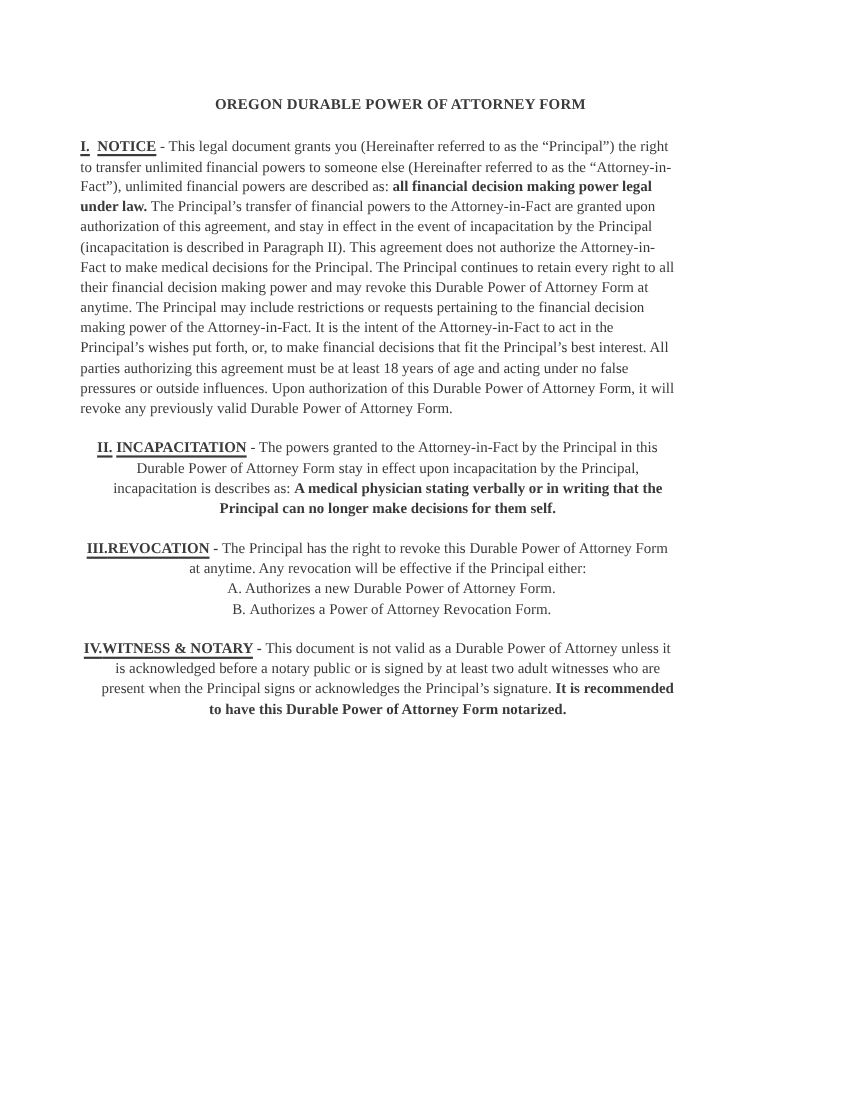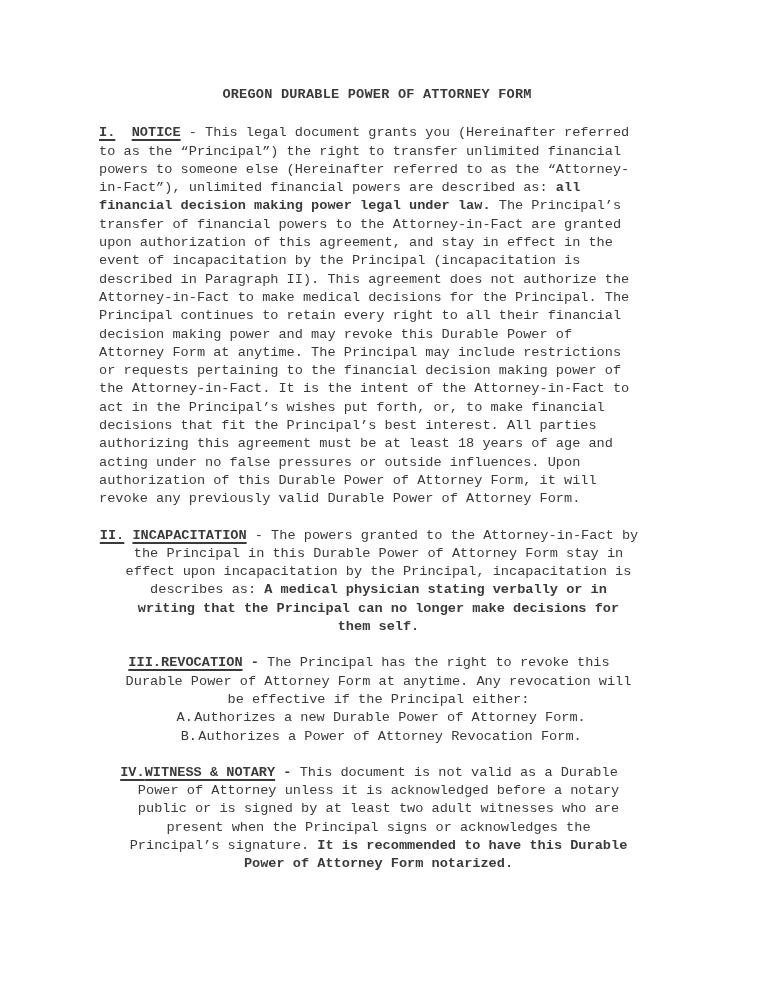--- a/index.html
+++ b/index.html
@@ -7,24 +7,24 @@
     padding: 0;
     background: #ffffff;
   }
   .page {
     position: relative;
     box-sizing: border-box;
     width: 768px;
     height: 994px;
     background: var(--page-bg, #ffffff);
     color: var(--text-color, #3a3a3a);
-    font-family: Liberation Mono, monospace;
+    font-family: Liberation Serif, serif;
     font-size: 13.6px;
     line-height: 18.3px;
-    padding: 86px 113px 40px 99px;
+    padding: 86px 113px 40px 73px;
     overflow: hidden;
   }
   .title {
     font-weight: 700;
     text-align: center;
     margin: 0 0 20px 0;
     letter-spacing: 0.2px;
   }
   .doc-body {
     width: 540px;

